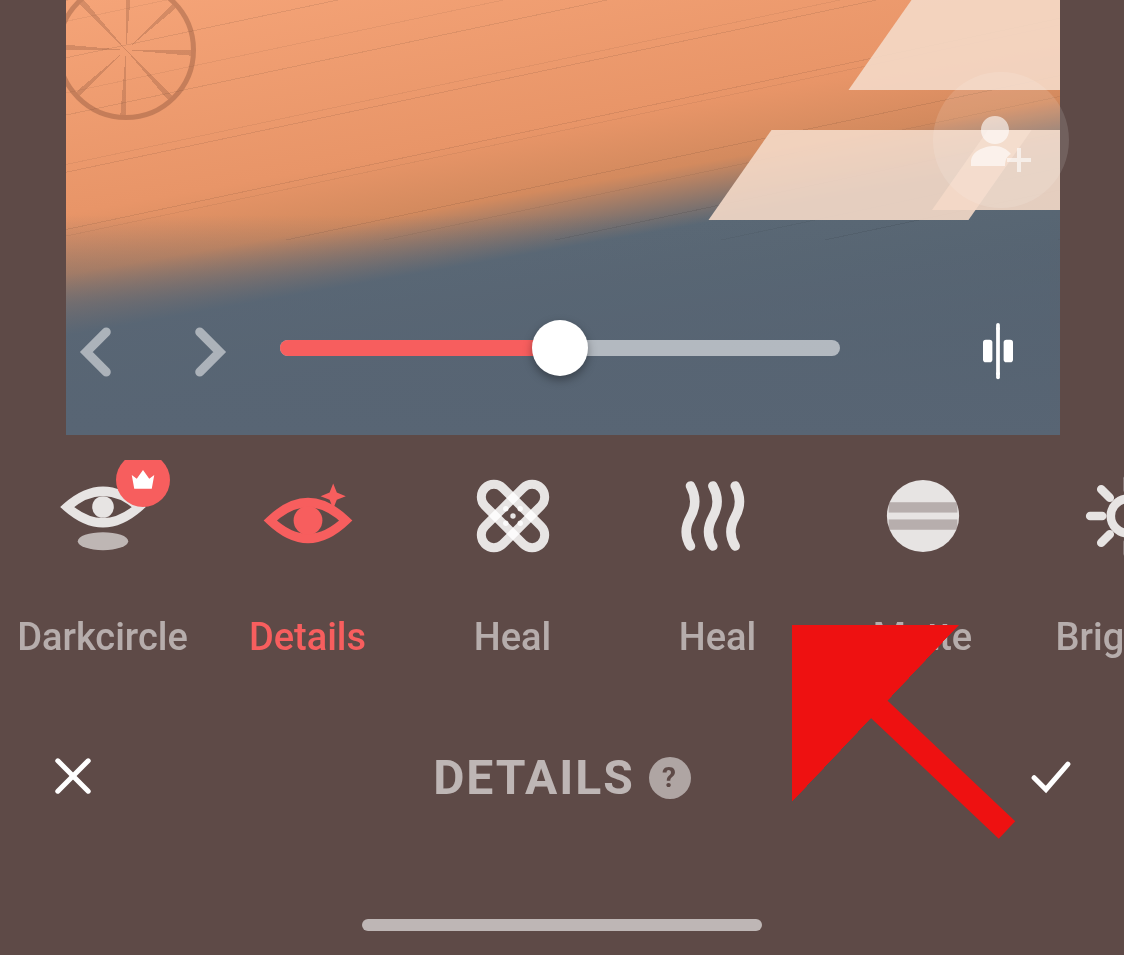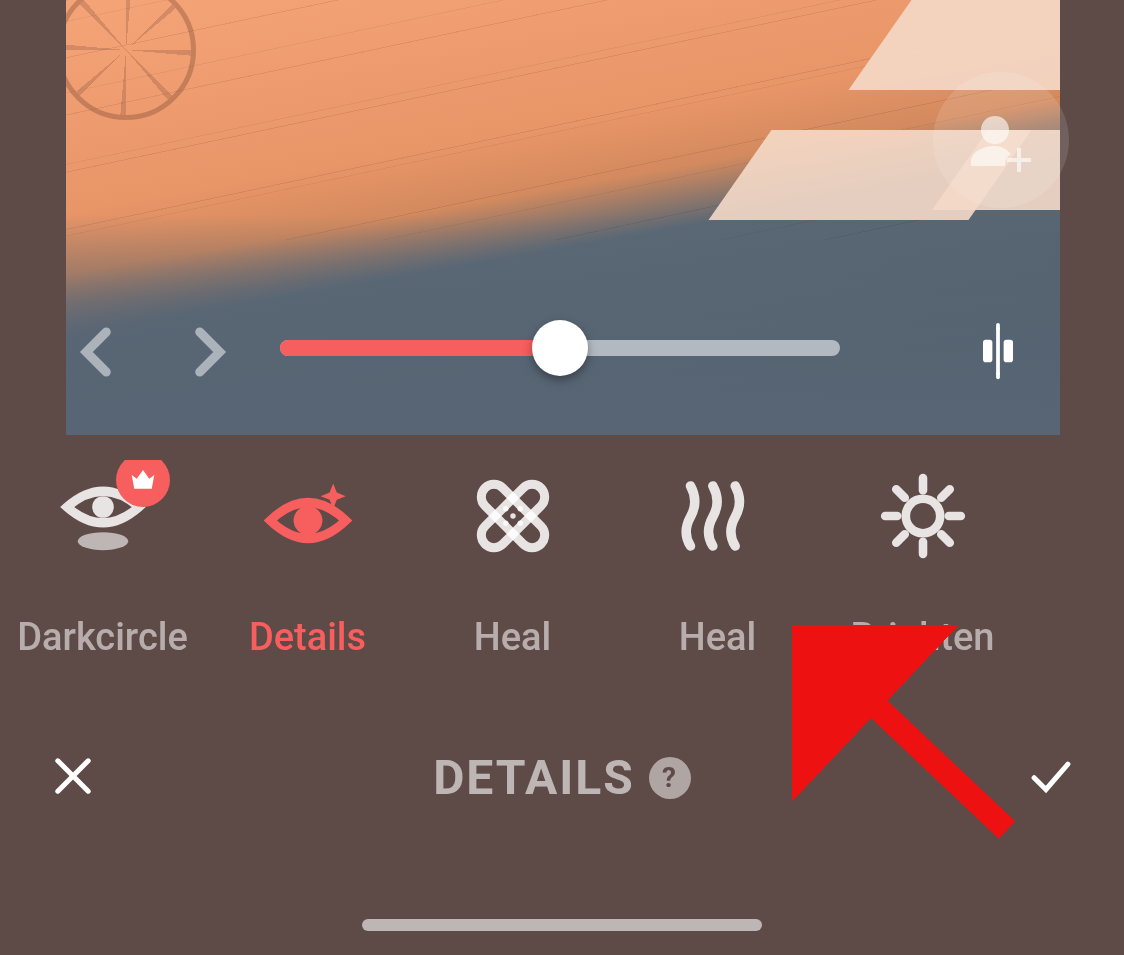--- a/index.html
+++ b/index.html
@@ -334,20 +334,30 @@
         <path d="M18 15 q10 18 0 36 q-10 18 0 34" fill="none" stroke="rgba(255,255,255,0.85)" stroke-width="11" stroke-linecap="round"></path>
         <path d="M44 15 q10 18 0 36 q-10 18 0 34" fill="none" stroke="rgba(255,255,255,0.85)" stroke-width="11" stroke-linecap="round"></path>
         <path d="M70 15 q10 18 0 36 q-10 18 0 34" fill="none" stroke="rgba(255,255,255,0.85)" stroke-width="11" stroke-linecap="round"></path>
       </svg>
       </div>
       <div class="tool-label">Heal</div>
     </div>
     <div class="tool-item">
       <div class="tool-icon-wrap">
         <svg viewBox="0 0 100 100" width="86" height="86">
+        <circle cx="50" cy="50" r="42" fill="rgba(255,255,255,0.85)"></circle>
+        <rect x="10" y="34" width="80" height="12" fill="#5e4a47" opacity="0.35"></rect>
+        <rect x="10" y="54" width="80" height="12" fill="#5e4a47" opacity="0.35"></rect>
+      </svg>
+      </div>
+      <div class="tool-label">Matte</div>
+    </div>
+    <div class="tool-item">
+      <div class="tool-icon-wrap">
+        <svg viewBox="0 0 100 100" width="86" height="86">
         <circle cx="50" cy="50" r="20" fill="none" stroke="rgba(255,255,255,0.85)" stroke-width="10"></circle>
         <line x1="50" y1="6" x2="50" y2="20" stroke="rgba(255,255,255,0.85)" stroke-width="10" stroke-linecap="round" transform="rotate(0 50 50)"></line>
           <line x1="50" y1="6" x2="50" y2="20" stroke="rgba(255,255,255,0.85)" stroke-width="10" stroke-linecap="round" transform="rotate(45 50 50)"></line>
           <line x1="50" y1="6" x2="50" y2="20" stroke="rgba(255,255,255,0.85)" stroke-width="10" stroke-linecap="round" transform="rotate(90 50 50)"></line>
           <line x1="50" y1="6" x2="50" y2="20" stroke="rgba(255,255,255,0.85)" stroke-width="10" stroke-linecap="round" transform="rotate(135 50 50)"></line>
           <line x1="50" y1="6" x2="50" y2="20" stroke="rgba(255,255,255,0.85)" stroke-width="10" stroke-linecap="round" transform="rotate(180 50 50)"></line>
           <line x1="50" y1="6" x2="50" y2="20" stroke="rgba(255,255,255,0.85)" stroke-width="10" stroke-linecap="round" transform="rotate(225 50 50)"></line>
           <line x1="50" y1="6" x2="50" y2="20" stroke="rgba(255,255,255,0.85)" stroke-width="10" stroke-linecap="round" transform="rotate(270 50 50)"></line>
           <line x1="50" y1="6" x2="50" y2="20" stroke="rgba(255,255,255,0.85)" stroke-width="10" stroke-linecap="round" transform="rotate(315 50 50)"></line>
       </svg>

